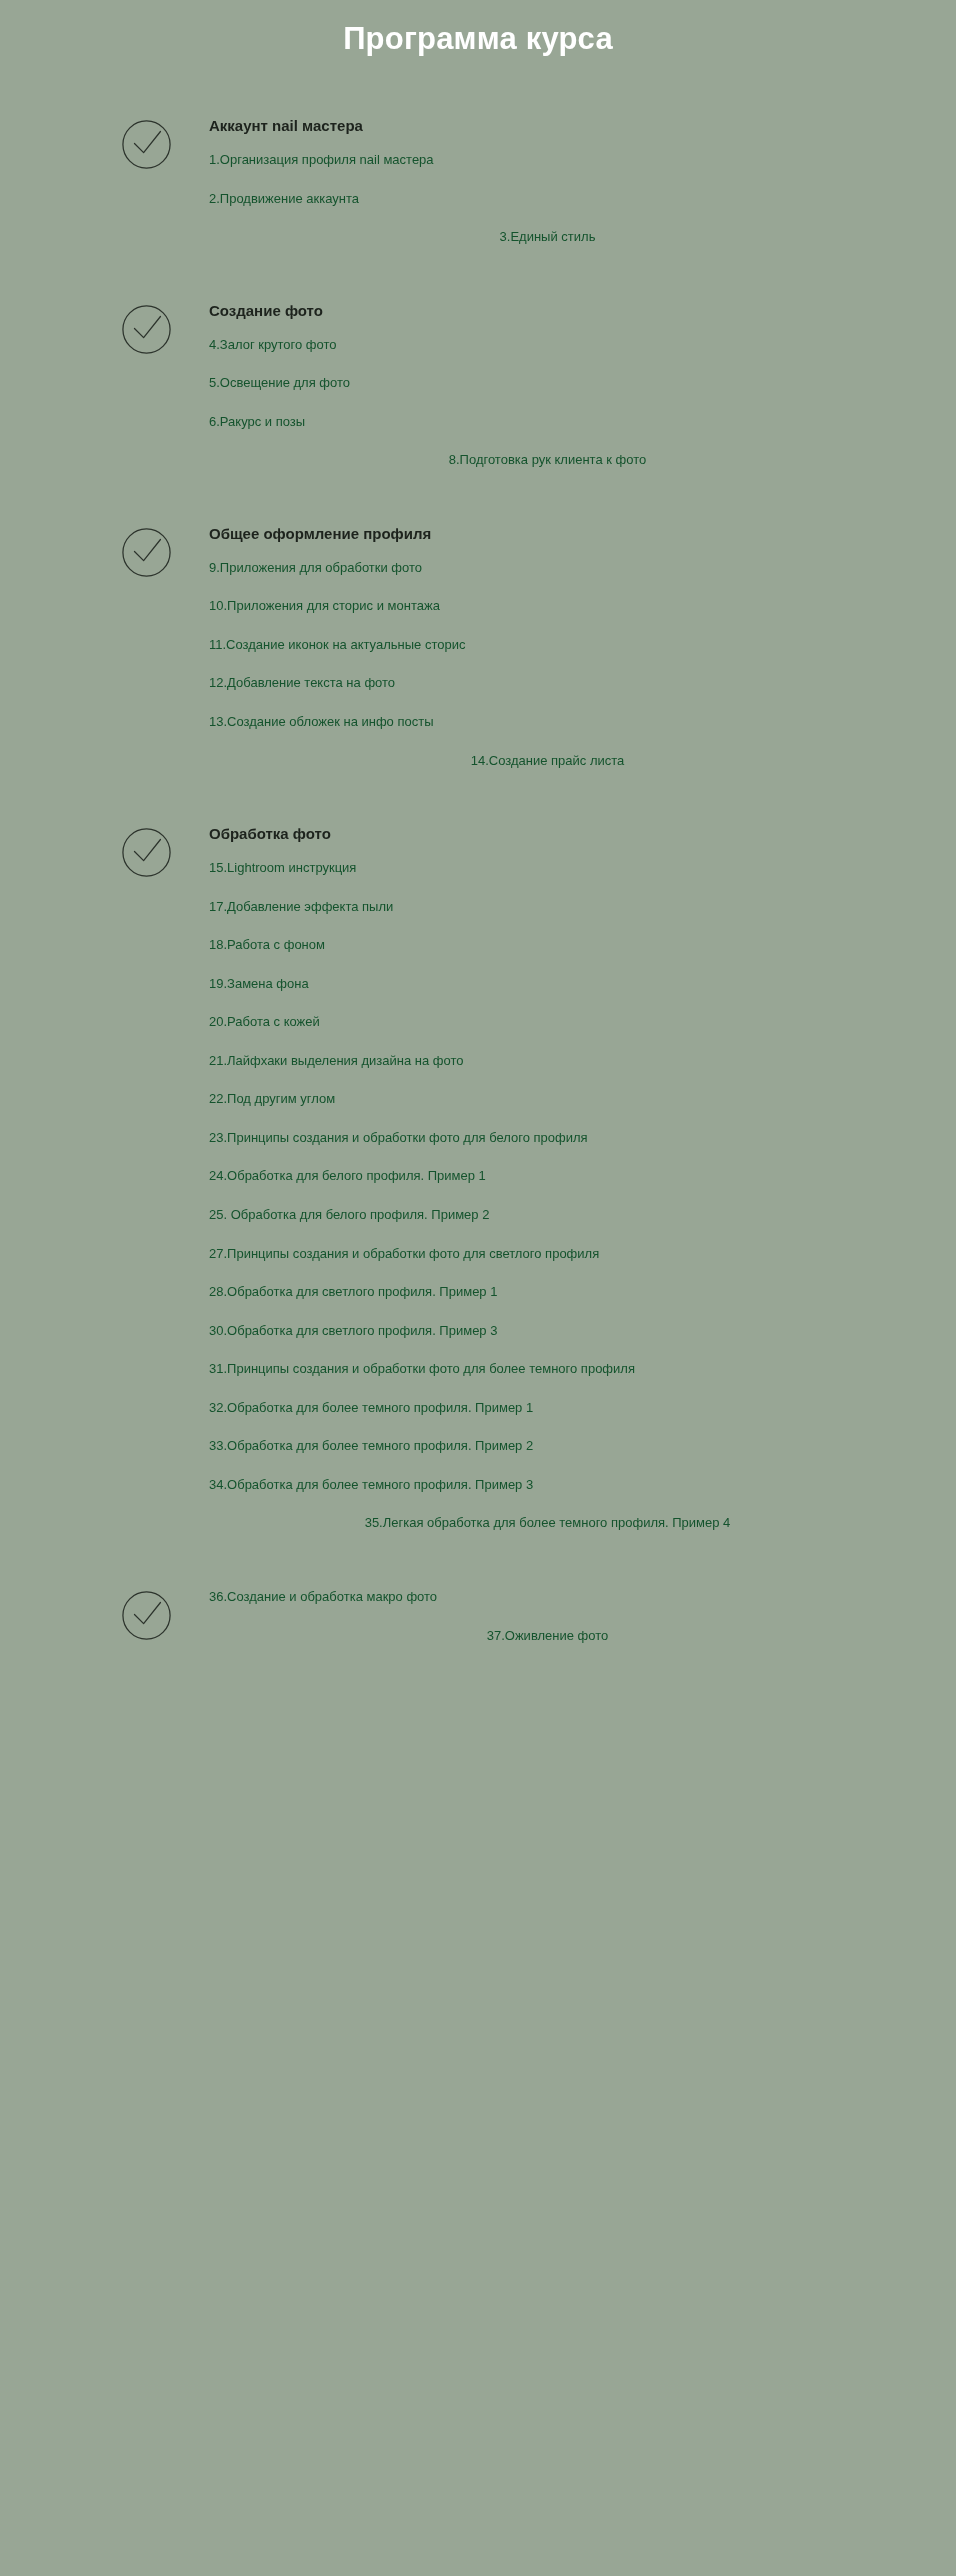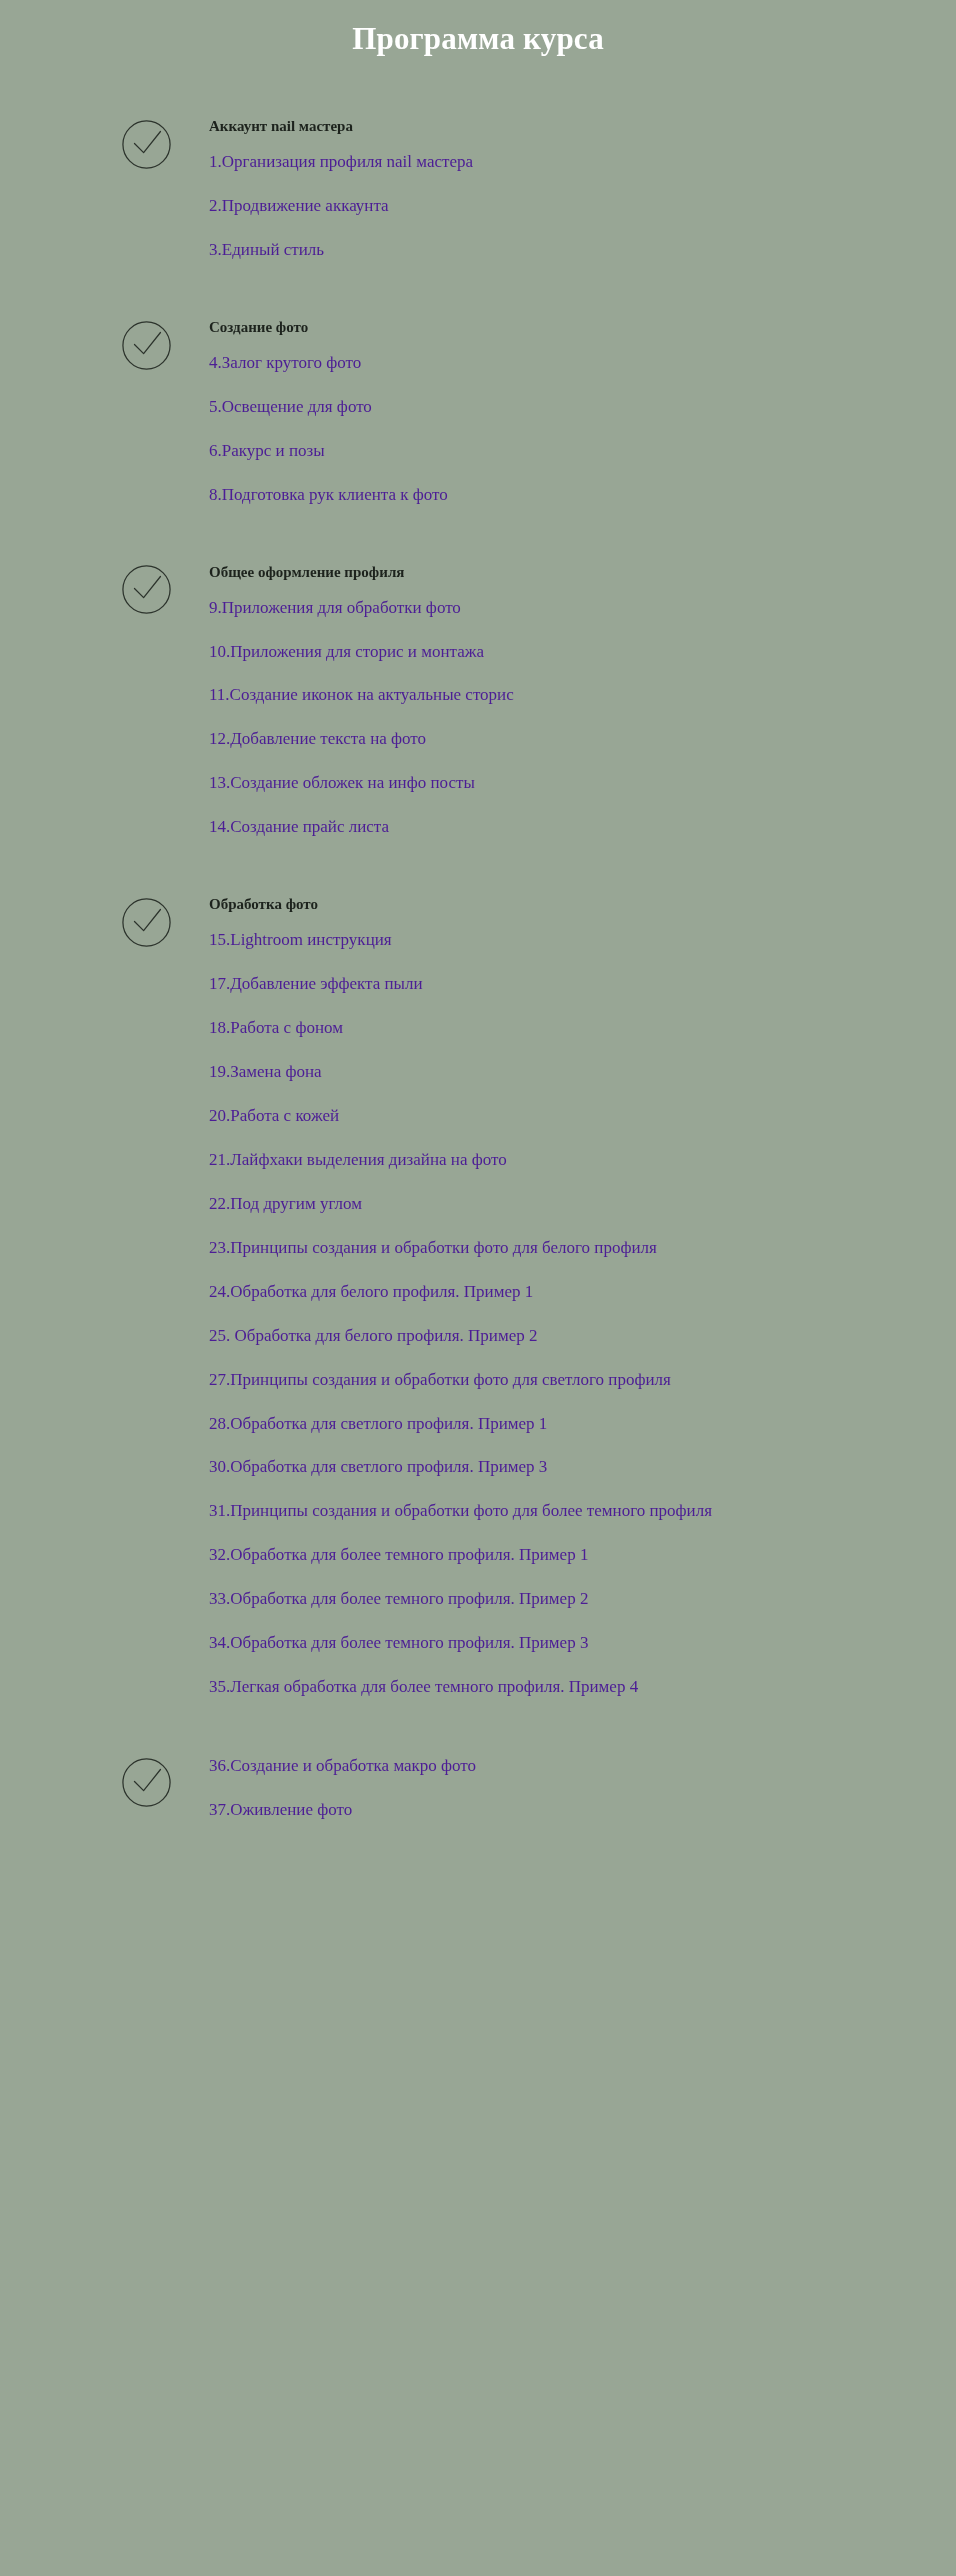--- a/index.html
+++ b/index.html
@@ -12,21 +12,20 @@
     background: #98a695;
     font-family: "Liberation Sans", sans-serif;
     -webkit-font-smoothing: antialiased;
   }
   .page {
     position: relative;
     width: 956px;
     min-height: 2576px;
     box-sizing: border-box;
     padding-top: 21px;
-    font-family: Liberation Serif, serif;
   }
   .page-title {
     text-align: center;
     color: #ffffff;
     font-size: 31px;
     font-weight: bold;
     letter-spacing: 0.2px;
     margin: 0 0 60px 0;
     padding: 0;
   }
@@ -57,27 +56,28 @@
     padding-left: 85px;
   }
   .section-heading {
     color: #1d231d;
     font-size: 15px;
     font-weight: bold;
     line-height: 1.2;
     margin: 0 0 15.5px 0;
   }
   .lesson {
-    color: #4c1d95;
-    font-size: 17px;
+    color: #14532d;
+    font-size: 13px;
     line-height: 1.35;
     margin: 16px 0 21px 0;
   }
   .lesson:last-child {
     margin-bottom: 0;
+    text-align: center;
   }
   .spacer-bottom {
     height: 39px;
   }
 </style>
 </head>
 <body>
 
 <div class="page">
 

